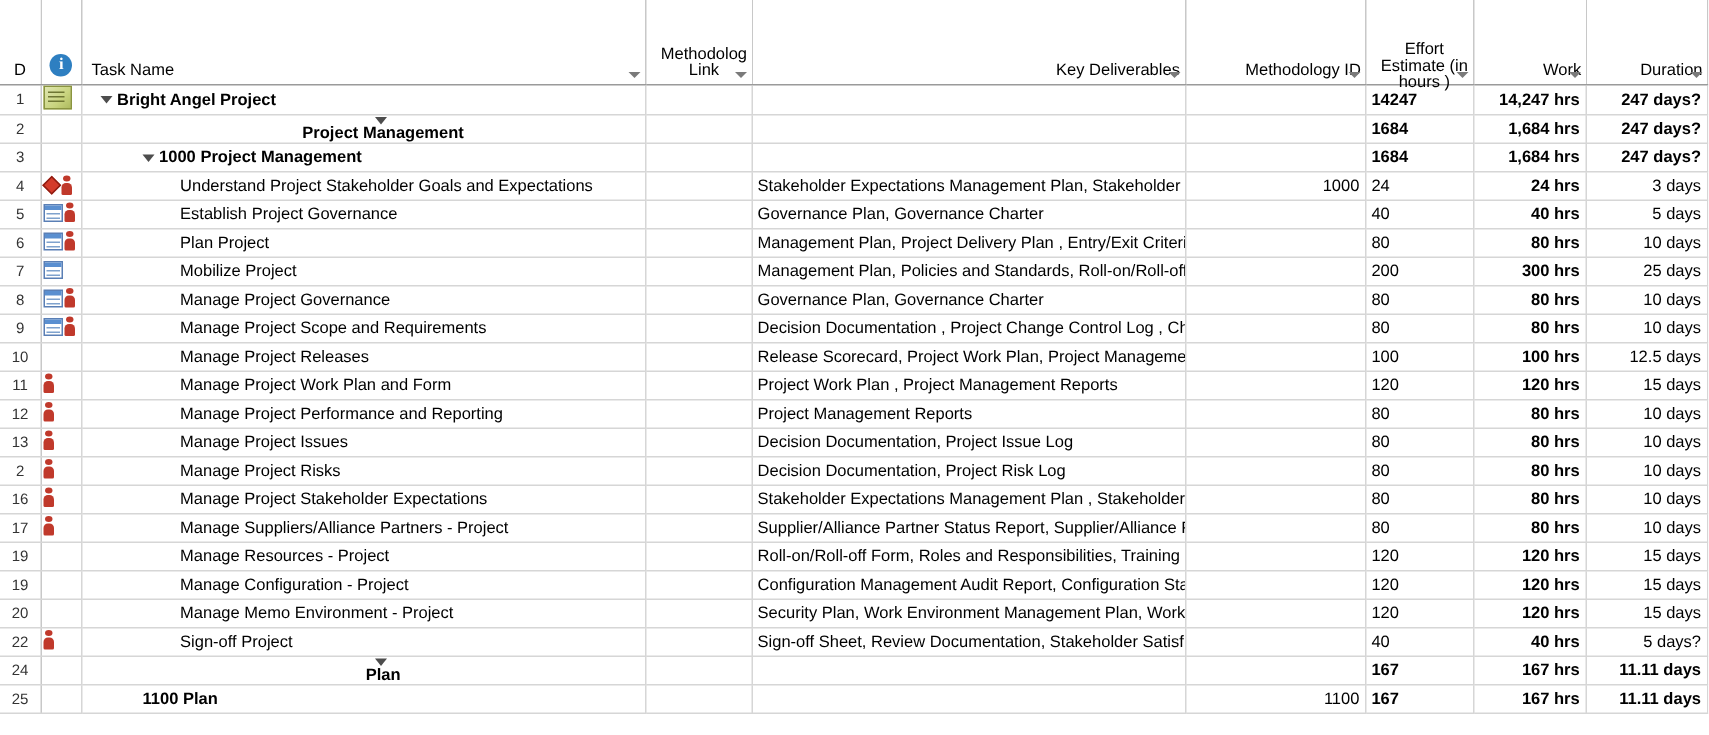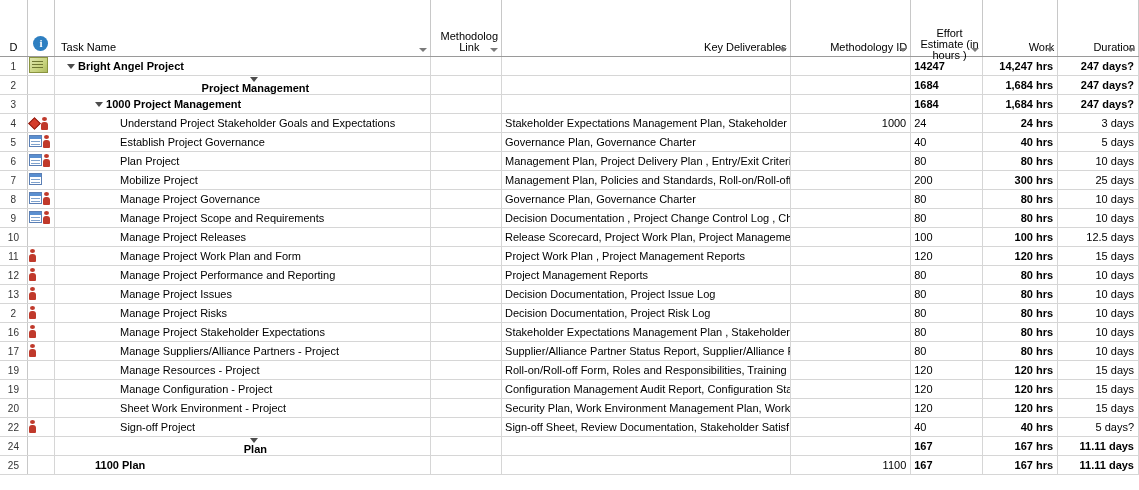--- a/index.html
+++ b/index.html
@@ -588,21 +588,21 @@
           <td class="num-left">120</td>
           <td class="num-right bold">120 hrs</td>
           <td class="num-right">15 days</td>
         </tr>
         <tr>
           <td class="rownum">20</td>
           <td class="icons"><span class="ic-slot"></span></td>
           <td class="taskname">
             <span class="indent-wrap" style="padding-left:52px;">
               <span class="tri hidden"></span>
-              <span>Sheet Work Environment - Project</span>
+              <span>Manage Memo Environment - Project</span>
             </span>
           </td>
           <td class="num-left"></td>
           <td class="deliv">Security Plan, Work Environment Management Plan, Work E</td>
           <td class="num-right"></td>
           <td class="num-left">120</td>
           <td class="num-right bold">120 hrs</td>
           <td class="num-right">15 days</td>
         </tr>
         <tr>

